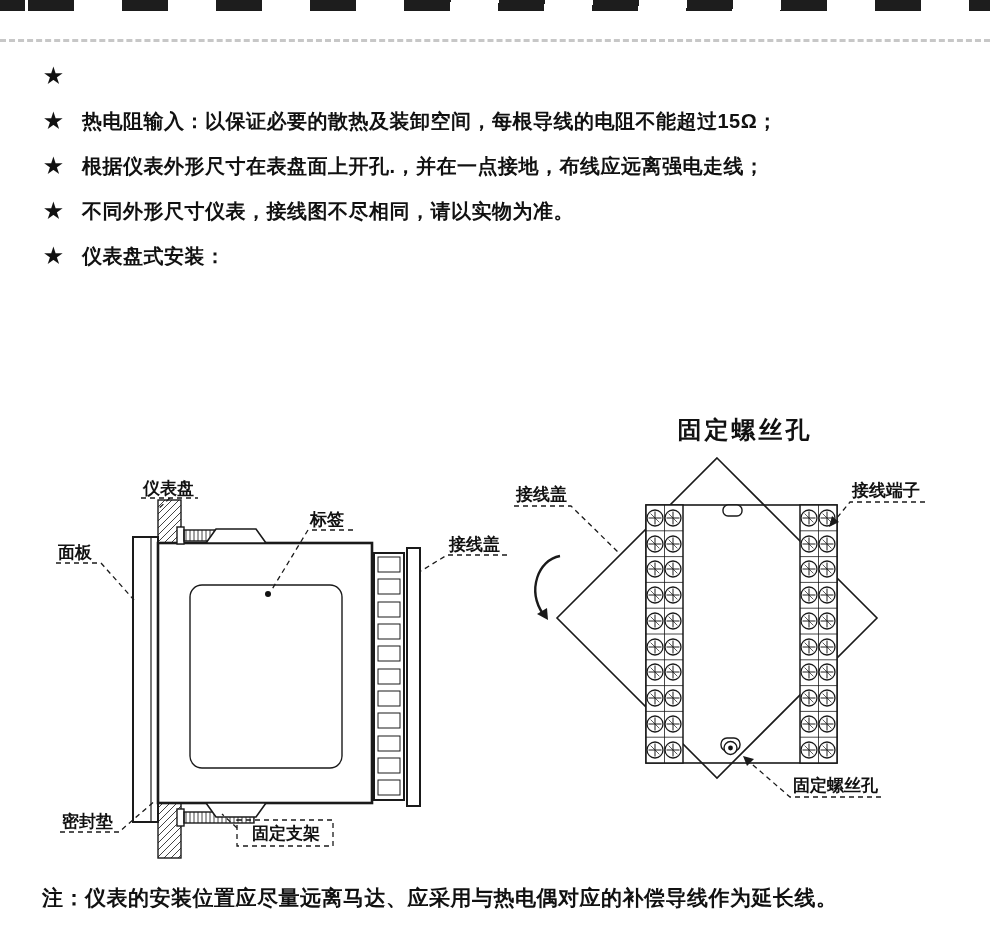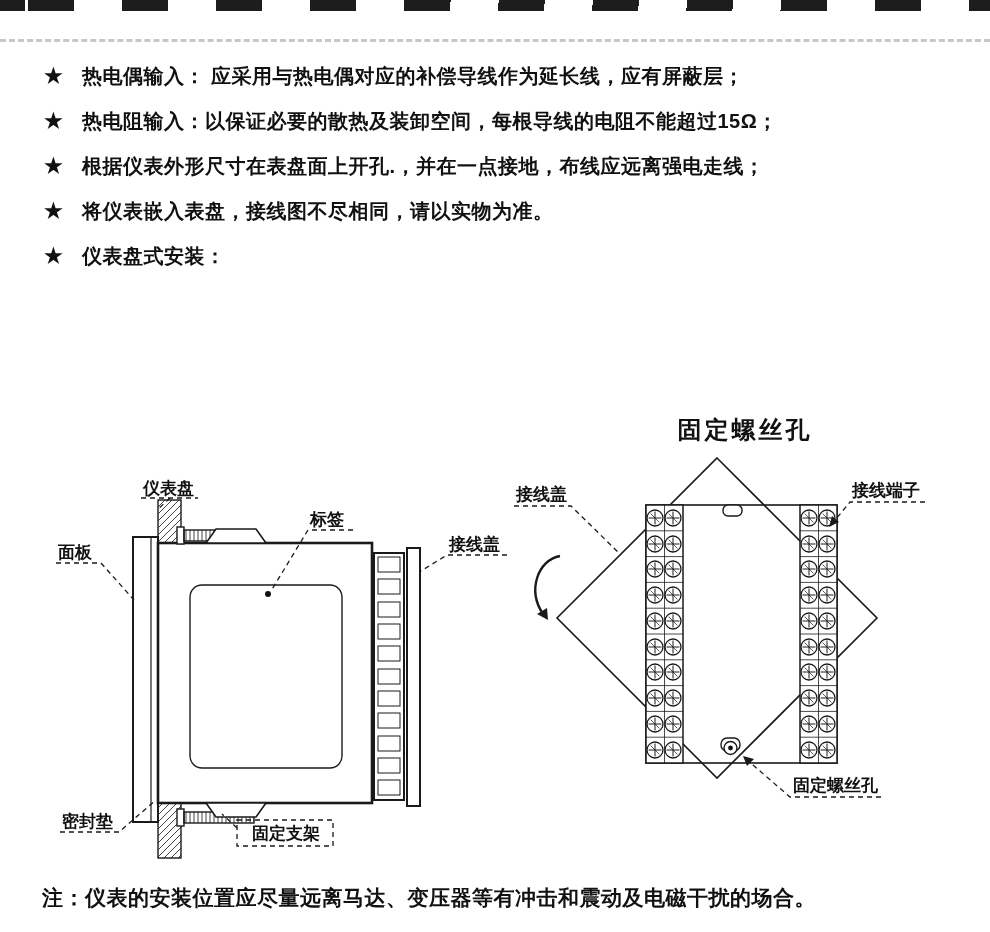--- a/index.html
+++ b/index.html
@@ -42,33 +42,32 @@
 <body>
 
 <div class="page">
 
   <div class="torn-edge"></div>
   <div class="dashed-rule"></div>
 
   <ul class="bullets">
     <li class="bullet">
       <span class="star">★</span>
-      <span class="btext">热电偶输入： 应采用与热电偶对应的补偿导线作为延长线，应有屏蔽层；</span>
     </li>
     <li class="bullet">
       <span class="star">★</span>
       <span class="btext">热电阻输入：以保证必要的散热及装卸空间，每根导线的电阻不能超过15Ω；</span>
     </li>
     <li class="bullet">
       <span class="star">★</span>
       <span class="btext">根据仪表外形尺寸在表盘面上开孔.，并在一点接地，布线应远离强电走线；</span>
     </li>
     <li class="bullet">
       <span class="star">★</span>
-      <span class="btext">将仪表嵌入表盘，接线图不尽相同，请以实物为准。</span>
+      <span class="btext">不同外形尺寸仪表，接线图不尽相同，请以实物为准。</span>
     </li>
     <li class="bullet">
       <span class="star">★</span>
       <span class="btext">仪表盘式安装：</span>
     </li>
   </ul>
 
 
   <div class="fig-title right">固定螺丝孔</div>
 
@@ -256,15 +255,15 @@
       <polygon points="329,77 339,72 332,66" fill="#1a1a1a"></polygon>
     </g>
 
     <g>
       <text x="293" y="341">固定螺丝孔</text>
       <path class="dash" d="M381 347 H290 L246 309"></path>
       <polygon points="243,306 254,309 247,316" fill="#1a1a1a"></polygon>
     </g>
   </svg>
 
-  <p class="note">注：仪表的安装位置应尽量远离马达、变压器等有冲击和震动及电磁干扰的场合。</p>
+  <p class="note">注：仪表的安装位置应尽量远离马达、应采用与热电偶对应的补偿导线作为延长线。</p>
 
 </div>
 
 </body></html>

